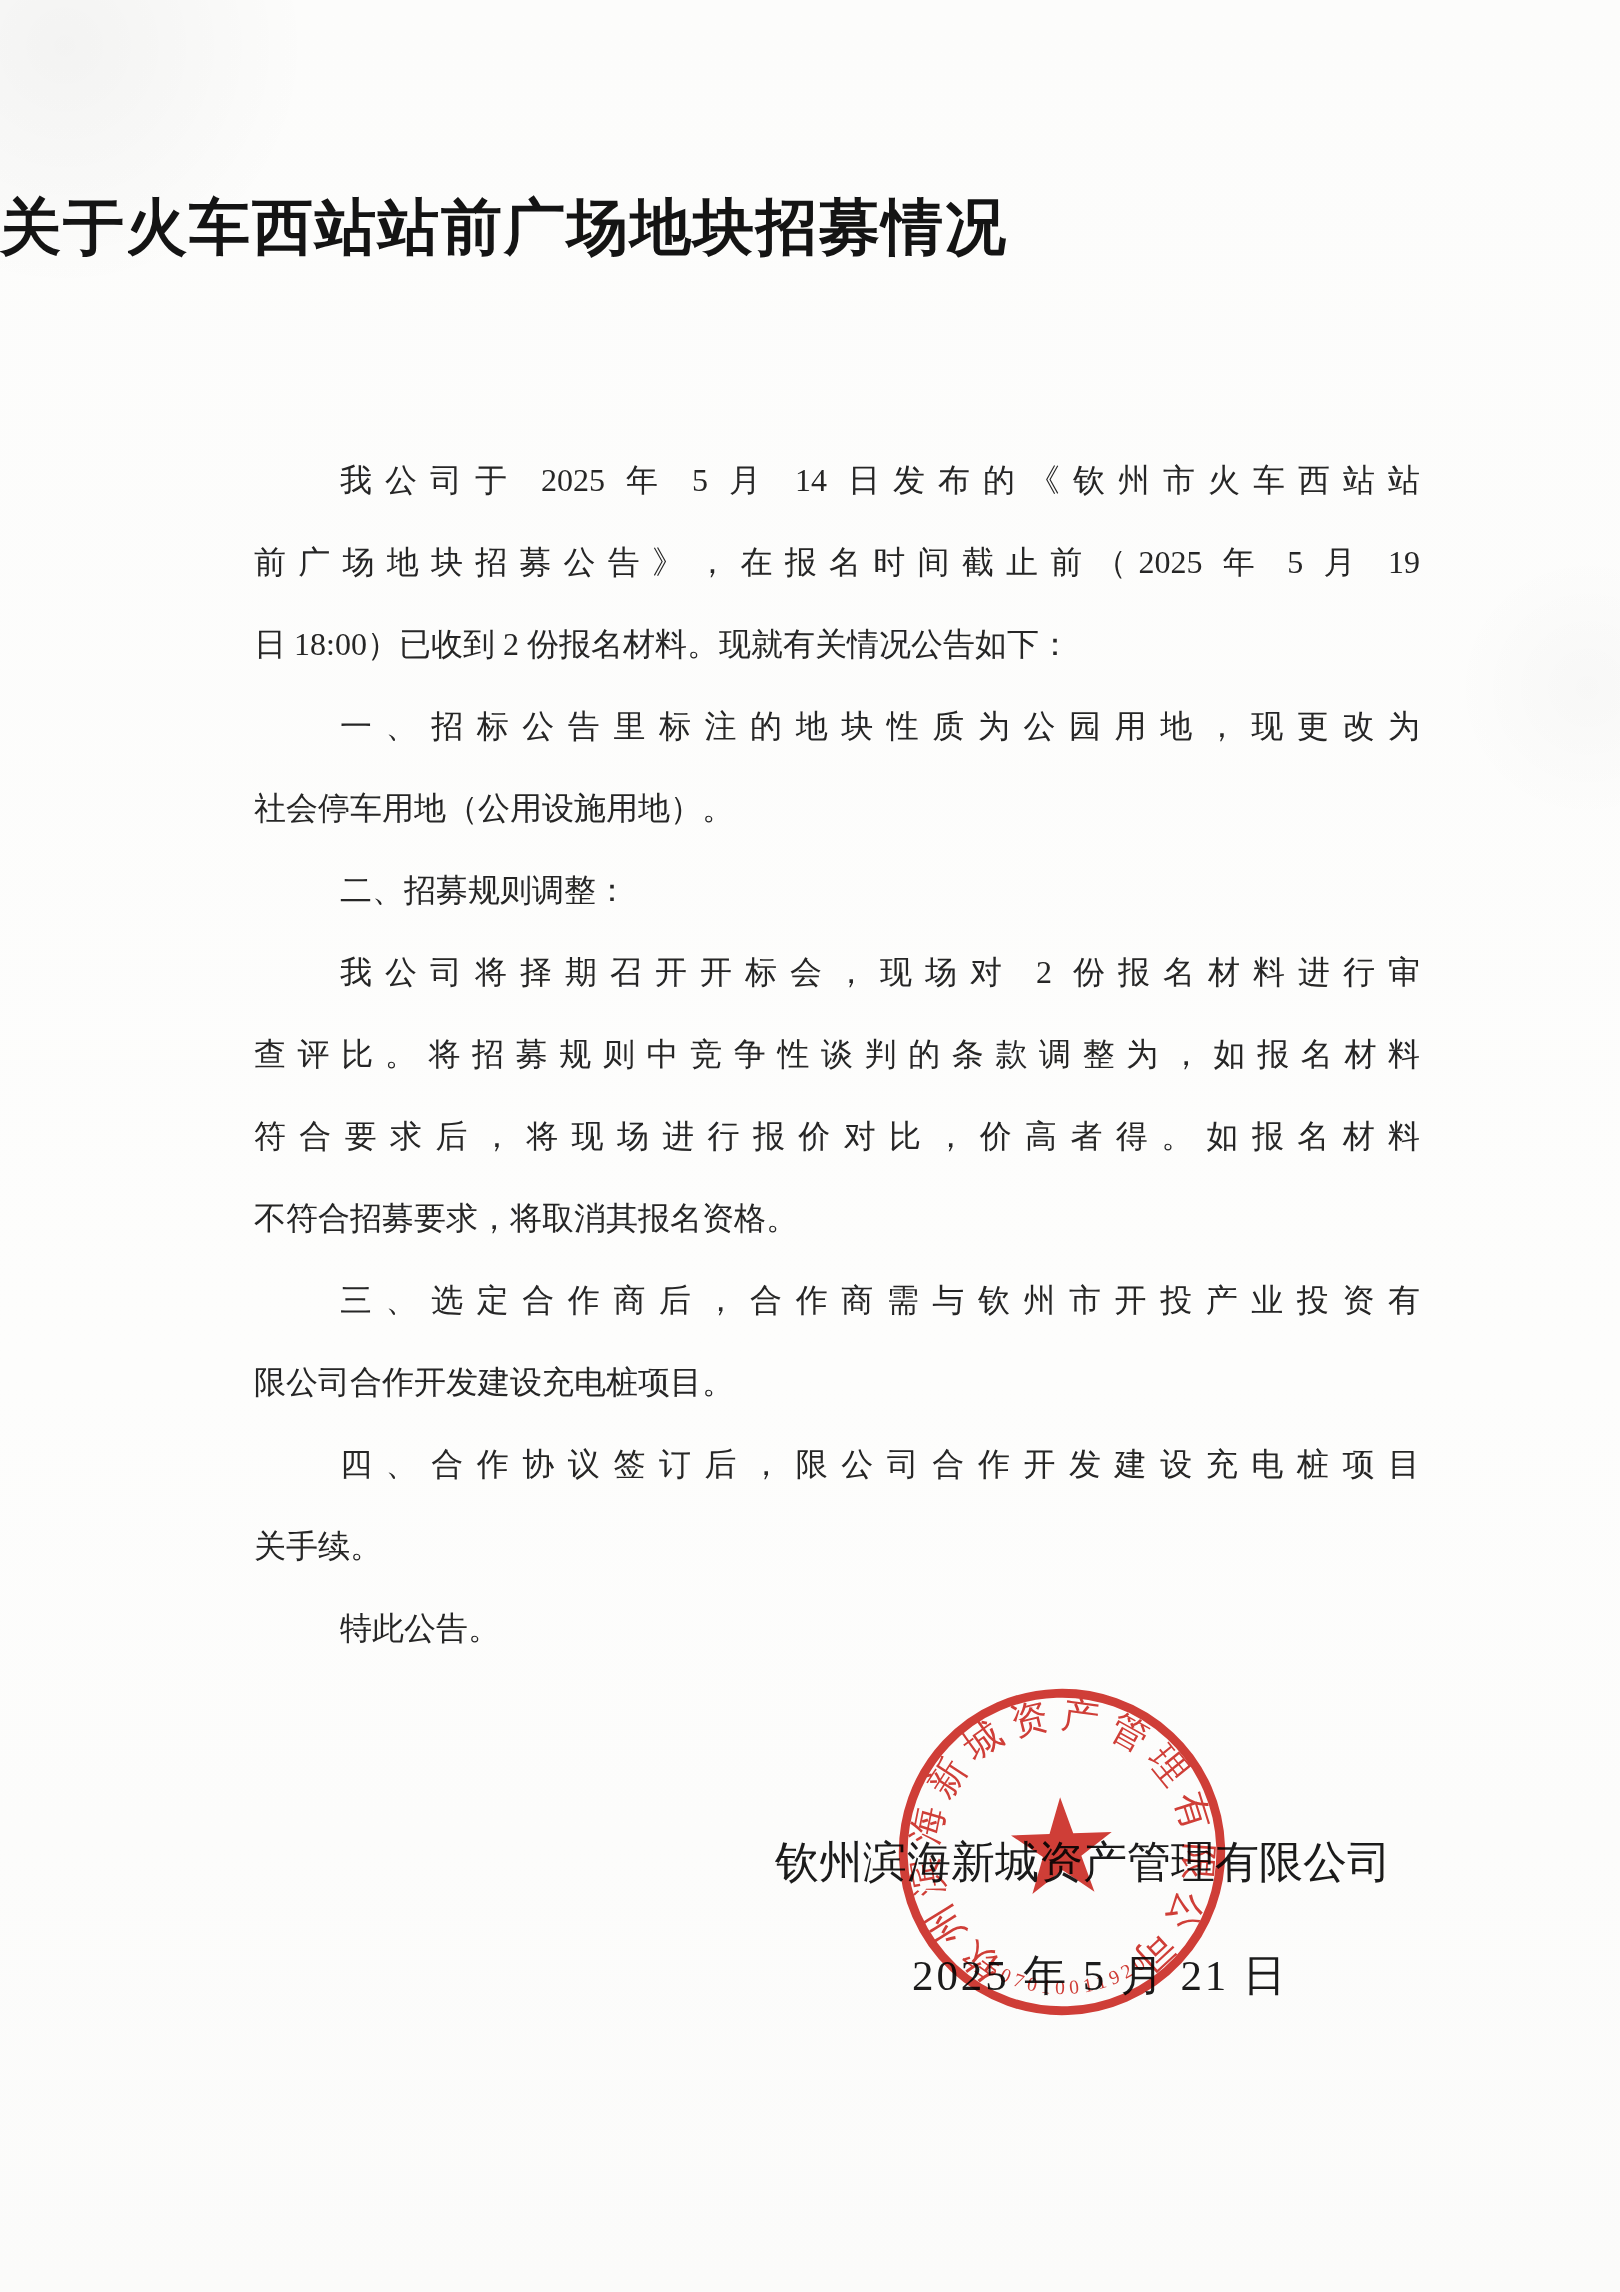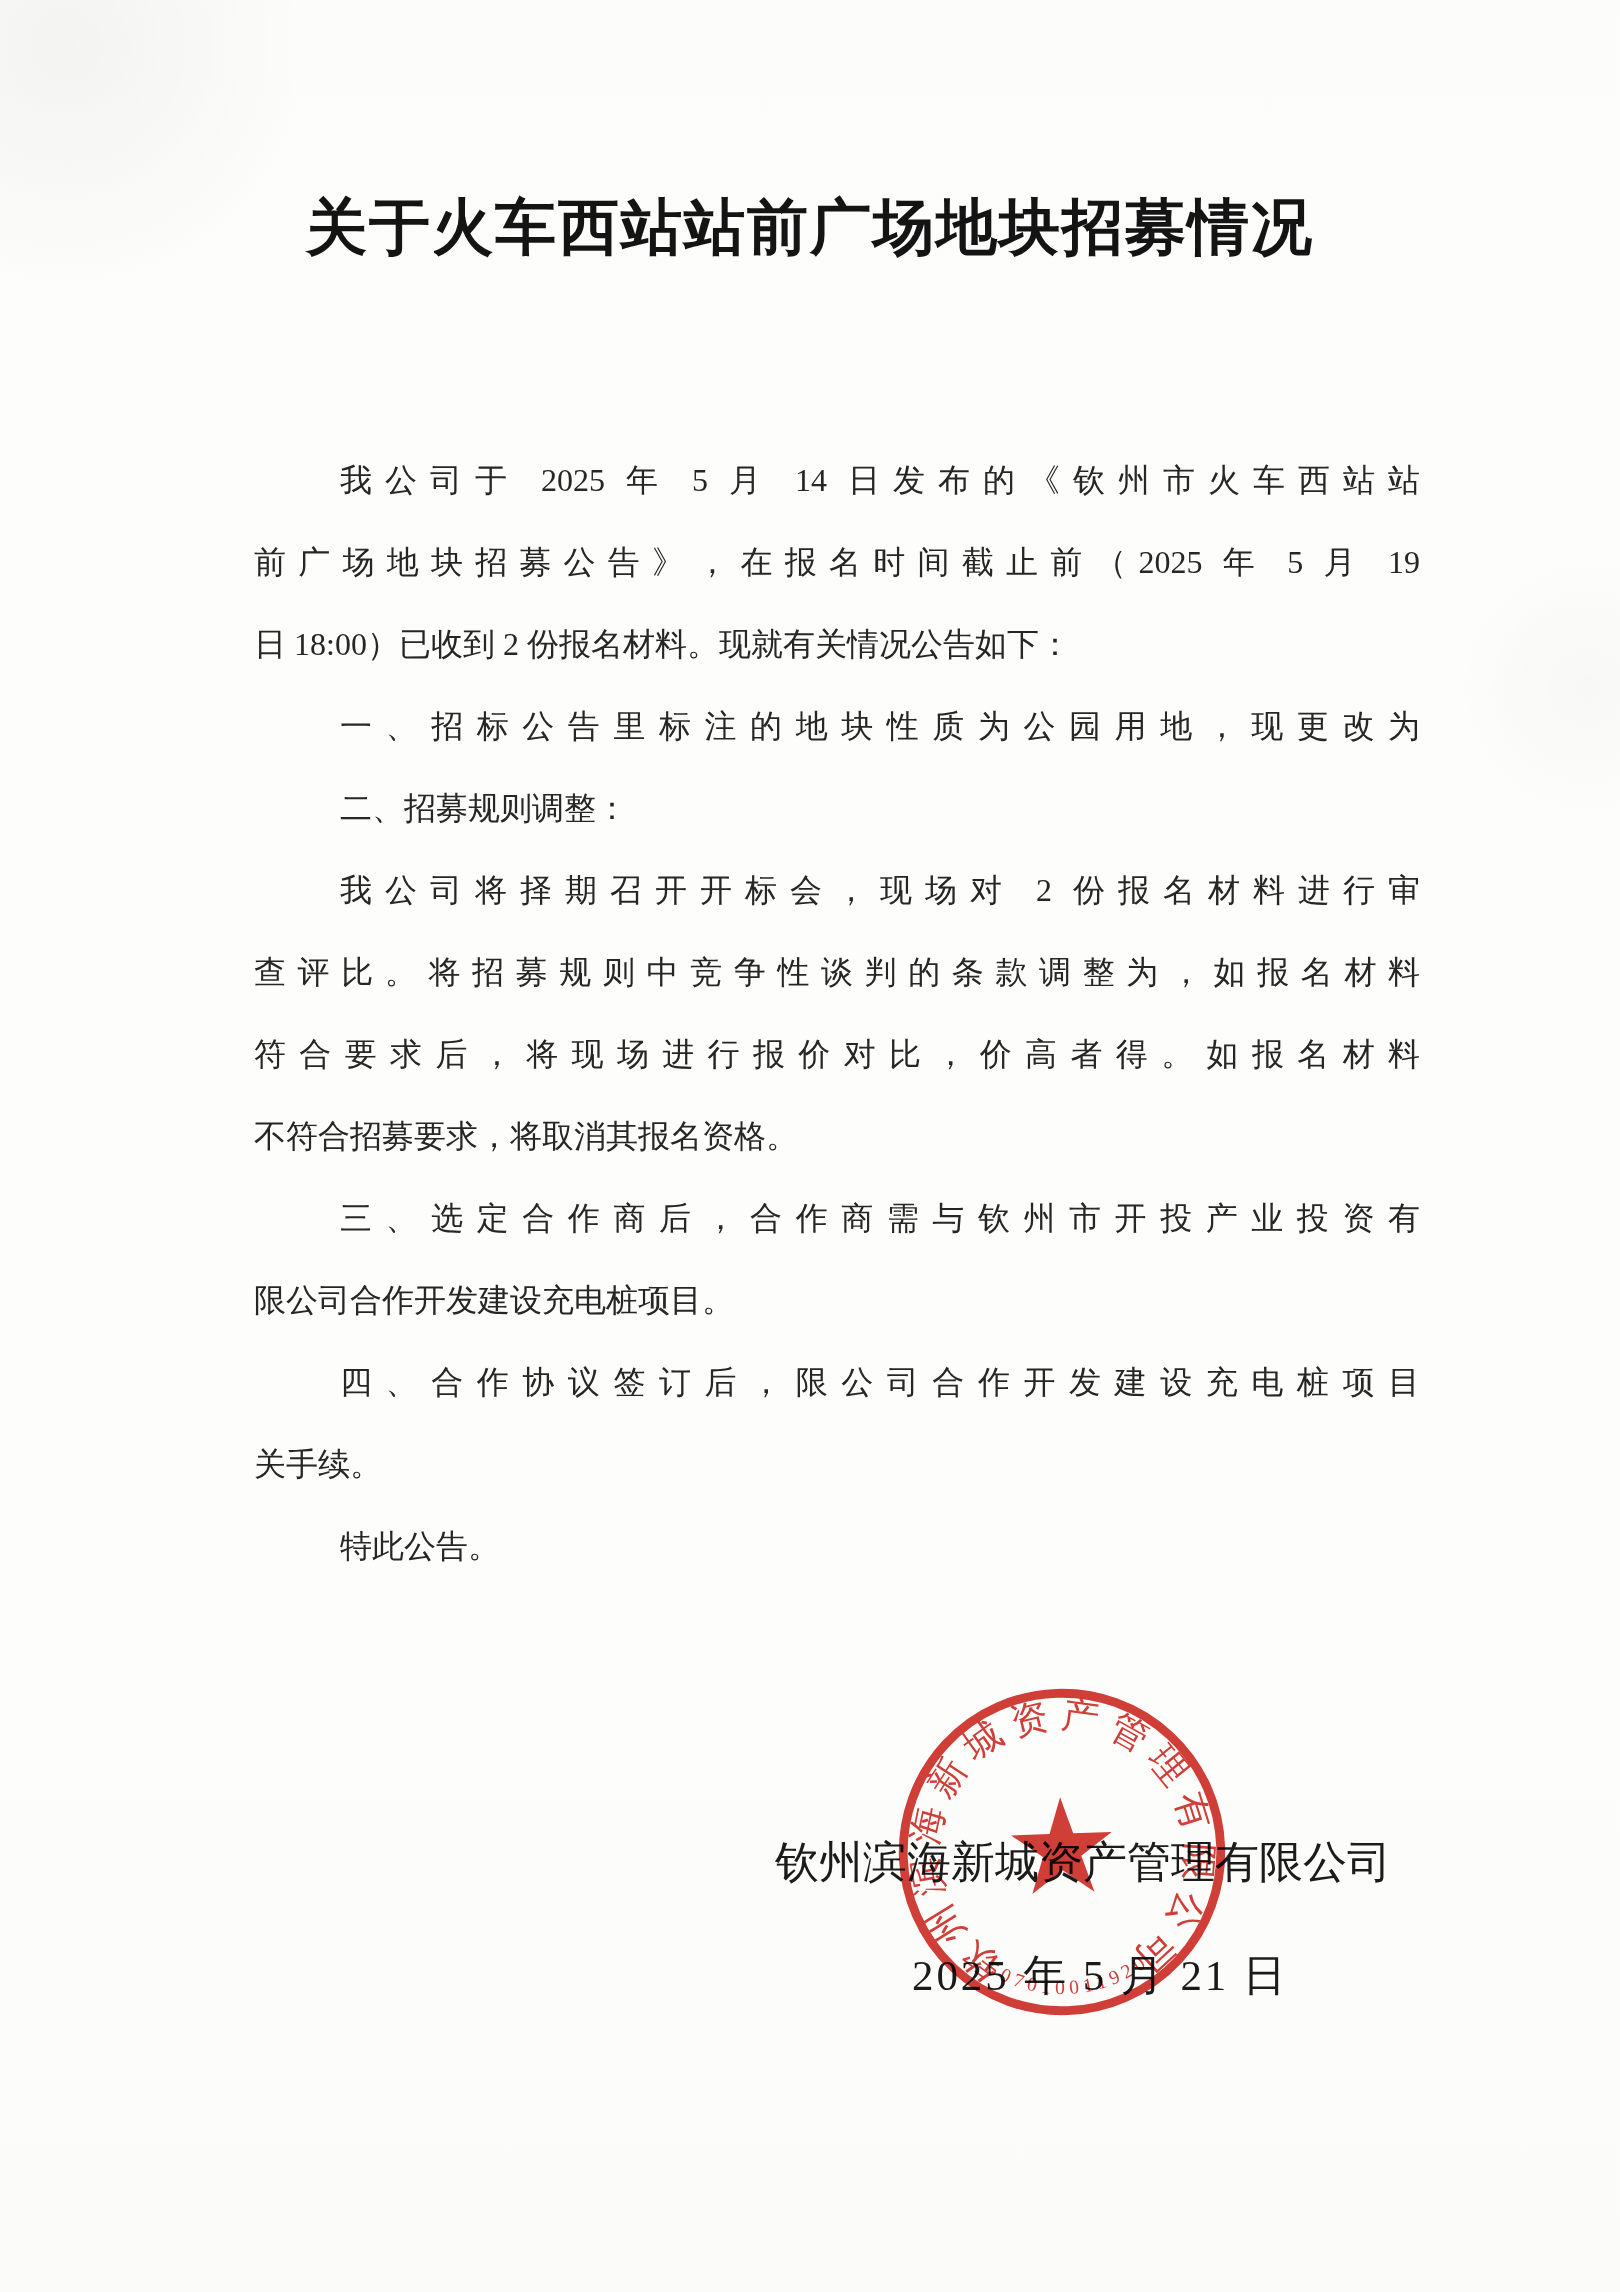--- a/index.html
+++ b/index.html
@@ -9,21 +9,20 @@
     background:
       radial-gradient(circle at 4% 2%, rgba(0,0,0,0.035), rgba(0,0,0,0) 9%),
       radial-gradient(circle at 98% 30%, rgba(0,0,0,0.02), rgba(0,0,0,0) 6%),
       linear-gradient(180deg,#fcfcfb 0%, #fdfdfc 60%, #fbfbfa 100%);
     font-family:"Liberation Serif","DejaVu Serif",serif;
     color:#222222;
     overflow:hidden;
   }
   .doc-title {
     position:absolute; top:182px; left:0; width:1620px;
-    text-align:center;
     font-size:61px; font-weight:bold; color:#141414;
     line-height:91px; letter-spacing:2px;
   }
   .body-lines {
     position:absolute; left:254px; top:439px; width:1166px;
     font-size:32px; color:#262626;
   }
   .body-line {
     height:82px; line-height:82px;
     overflow:visible; white-space:normal;
@@ -56,20 +55,21 @@
   <div class="doc-title">
     <div>关于火车西站站前广场地块招募情况</div>
   </div>
 
   <div class="body-lines">
 
   <div class="body-line indent justify">我公司于 2025 年 5 月 14 日发布的《钦州市火车西站站</div>
       <div class="body-line justify">前广场地块招募公告》，在报名时间截止前（2025 年 5 月 19</div>
       <div class="body-line">日 18:00）已收到 2 份报名材料。现就有关情况公告如下：</div>
       <div class="body-line indent justify">一、招标公告里标注的地块性质为公园用地，现更改为</div>
+      <div class="body-line">社会停车用地（公用设施用地）。</div>
       <div class="body-line indent">二、招募规则调整：</div>
       <div class="body-line indent justify">我公司将择期召开开标会，现场对 2 份报名材料进行审</div>
       <div class="body-line justify">查评比。将招募规则中竞争性谈判的条款调整为，如报名材料</div>
       <div class="body-line justify">符合要求后，将现场进行报价对比，价高者得。如报名材料</div>
       <div class="body-line">不符合招募要求，将取消其报名资格。</div>
       <div class="body-line indent justify">三、选定合作商后，合作商需与钦州市开投产业投资有</div>
       <div class="body-line">限公司合作开发建设充电桩项目。</div>
       <div class="body-line indent justify">四、合作协议签订后，限公司合作开发建设充电桩项目</div>
       <div class="body-line">关手续。</div>
       <div class="body-line indent">特此公告。</div>

